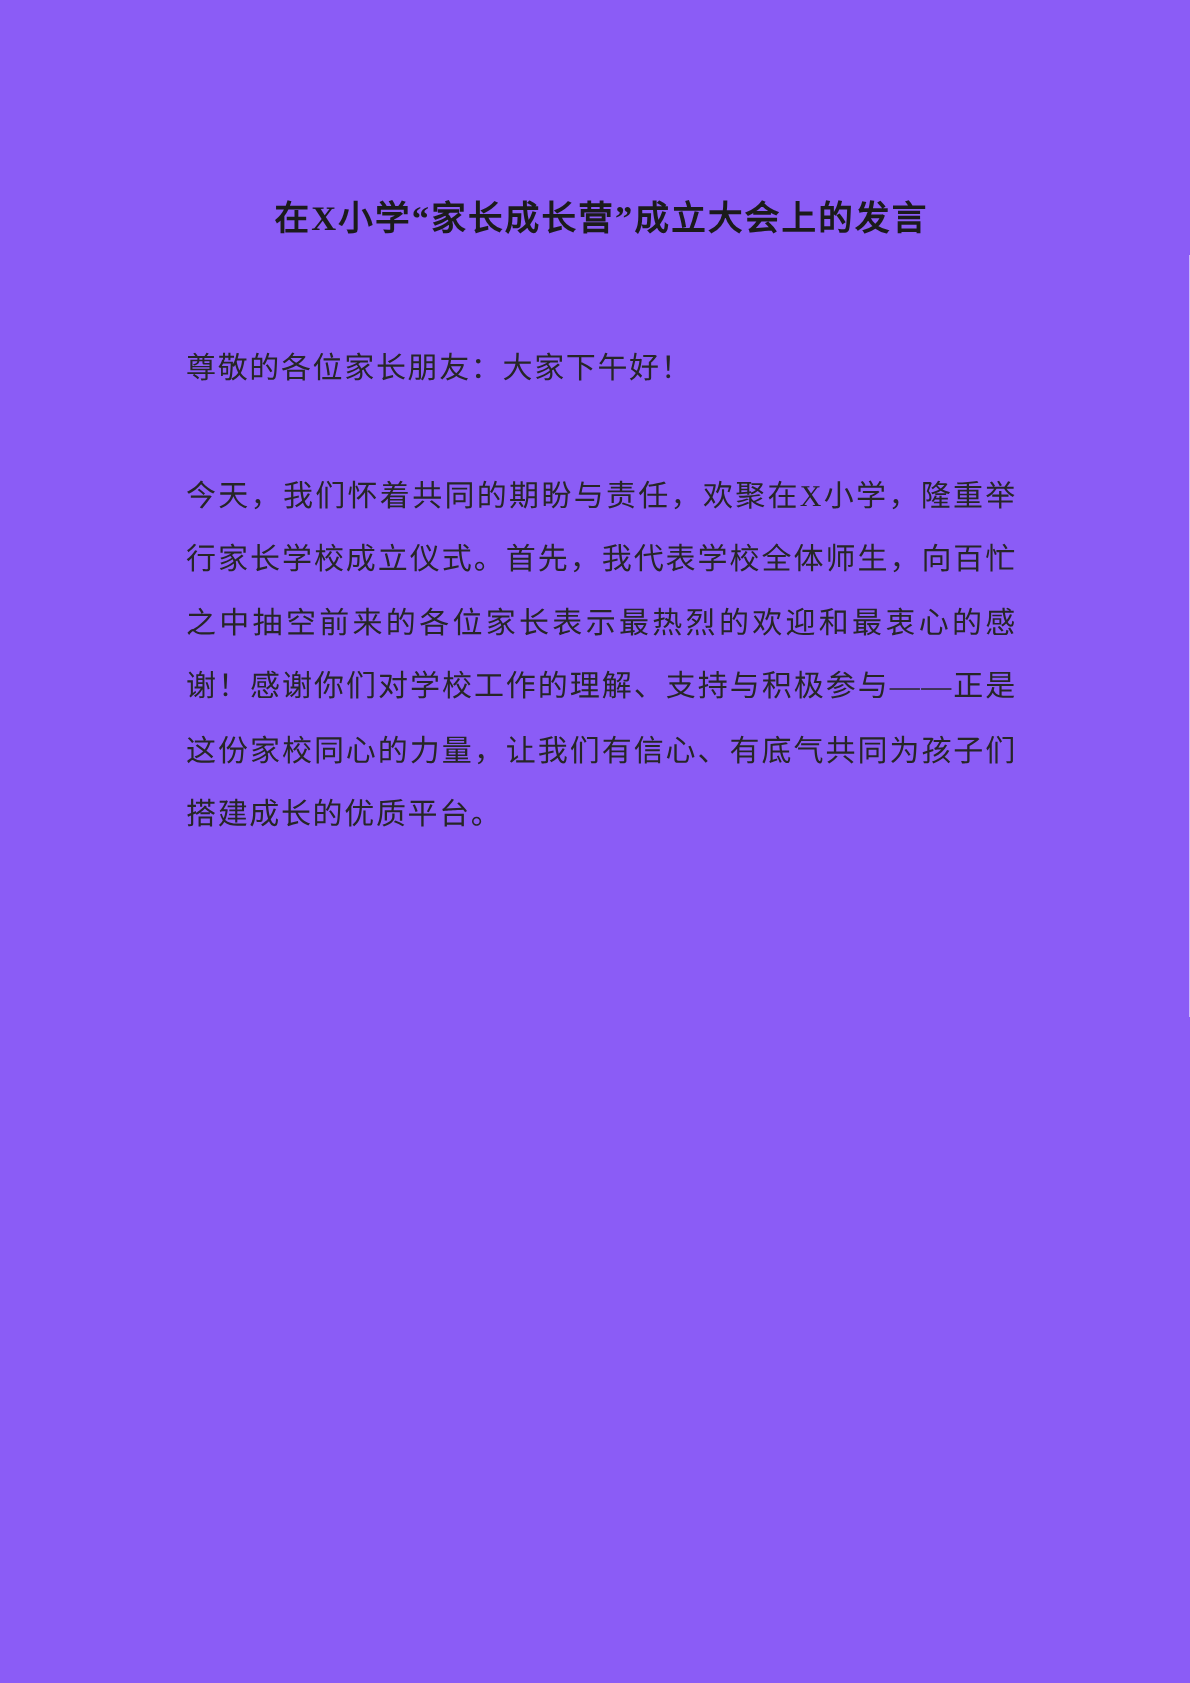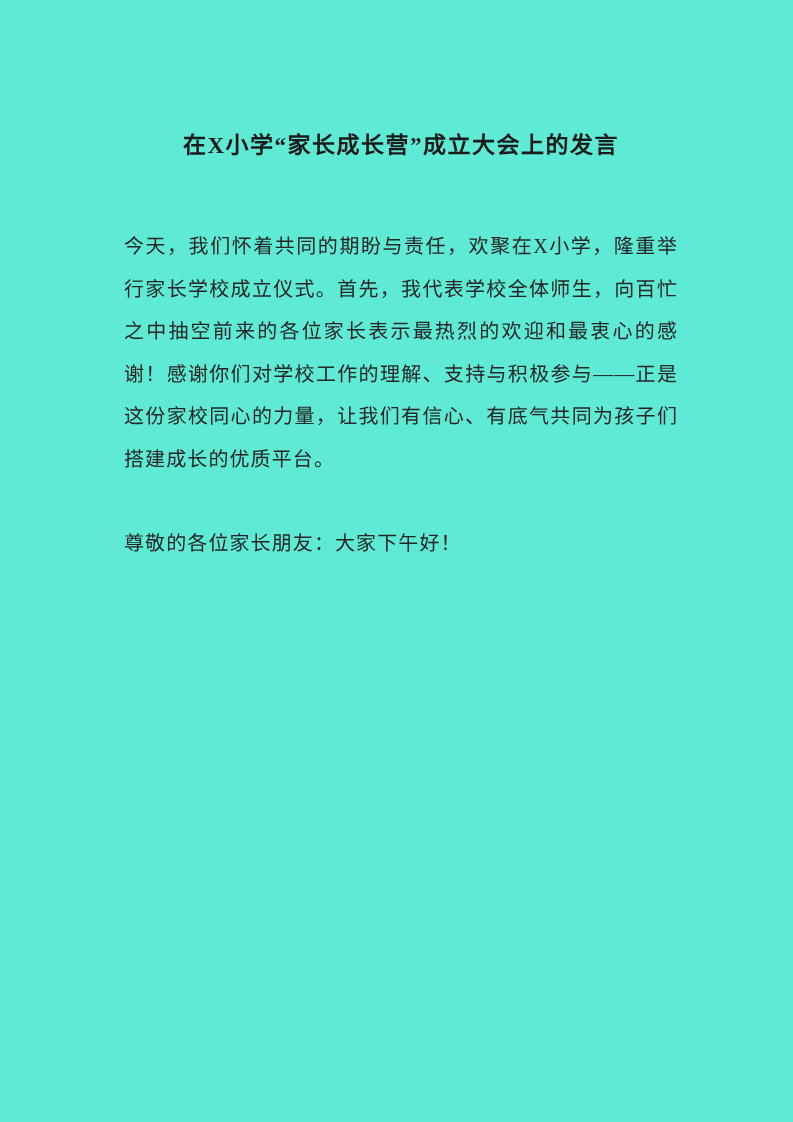--- a/index.html
+++ b/index.html
@@ -5,21 +5,21 @@
   html, body {
     margin: 0;
     padding: 0;
     background: #ffffff;
   }
   .page {
     position: relative;
     width: 793px;
     height: 1122px;
     margin: 0 auto;
-    background: #5eead4;
+    background: #8b5cf6;
     overflow: hidden;
     font-family: "Liberation Serif", "DejaVu Serif", serif;
     color: #212121;
   }
   .doc-title {
     margin: 128px 115px 0 124px;
     text-align: center;
     font-size: 23px;
     font-weight: bold;
     line-height: 36px;
@@ -41,16 +41,16 @@
   .par:last-child {
     margin-bottom: 0;
   }
 </style>
 </head>
 <body>
 
 <div class="page">
   <h1 class="doc-title">在X小学“家长成长营”成立大会上的发言</h1>
   <div class="doc-body">
+    <p class="par">尊敬的各位家长朋友：大家下午好！</p>
     <p class="par">今天，我们怀着共同的期盼与责任，欢聚在X小学，隆重举行家长学校成立仪式。首先，我代表学校全体师生，向百忙之中抽空前来的各位家长表示最热烈的欢迎和最衷心的感谢！感谢你们对学校工作的理解、支持与积极参与——正是这份家校同心的力量，让我们有信心、有底气共同为孩子们搭建成长的优质平台。</p>
-    <p class="par">尊敬的各位家长朋友：大家下午好！</p>
   </div>
 </div>
 
 </body></html>

